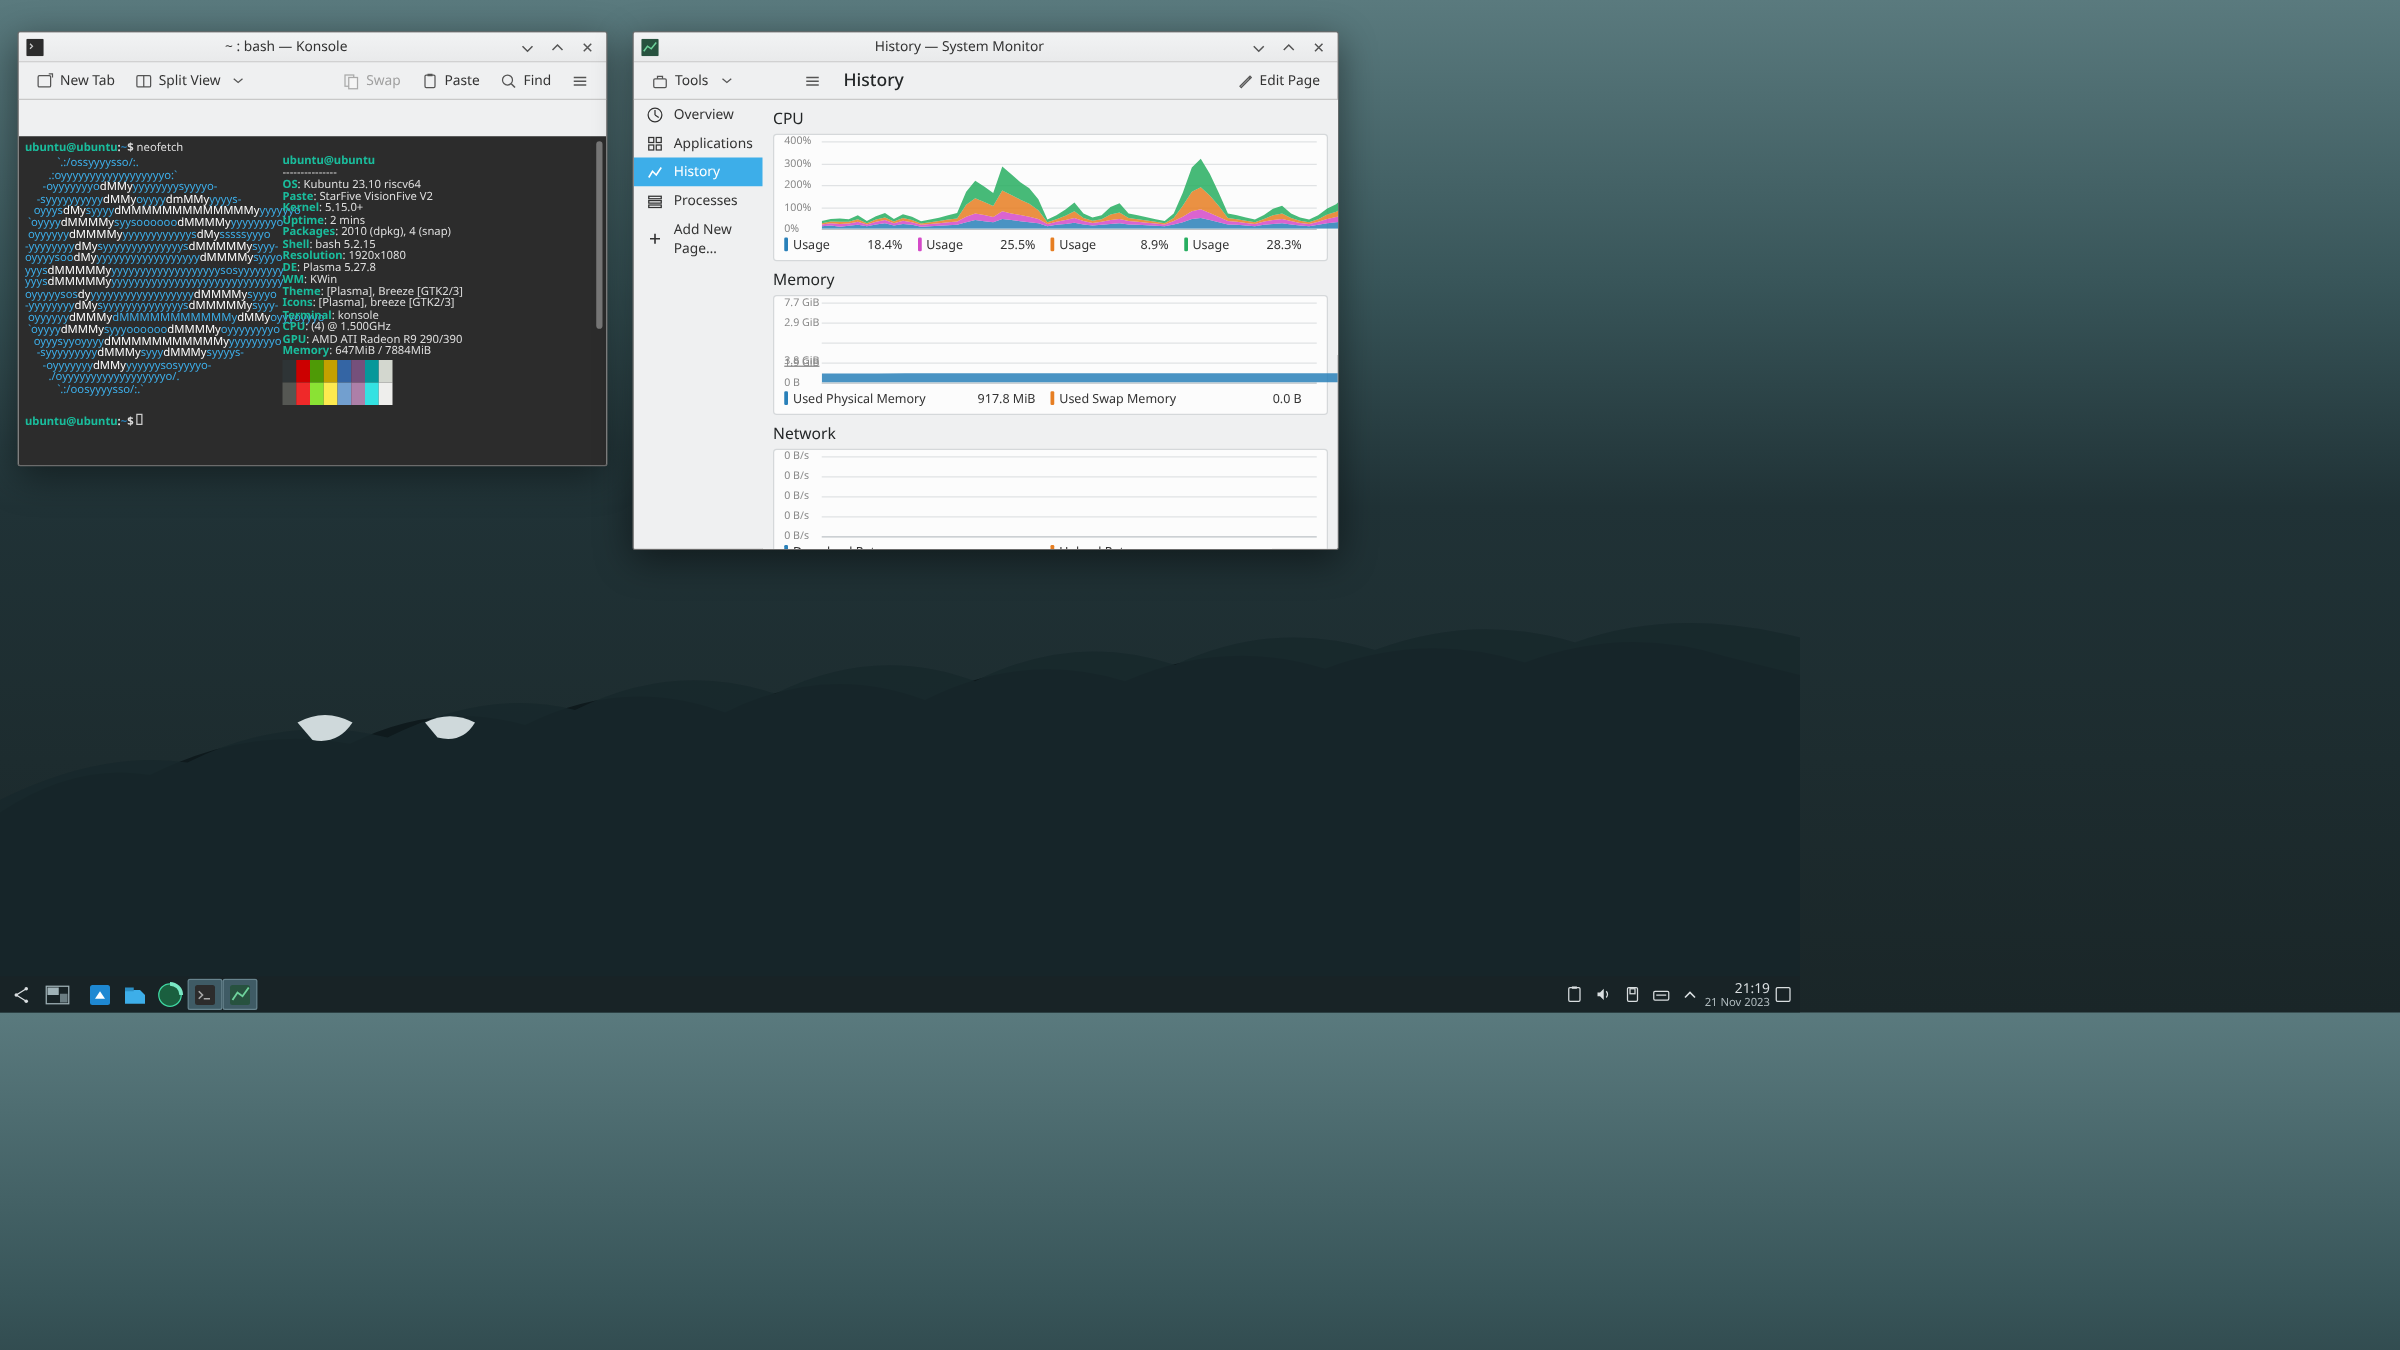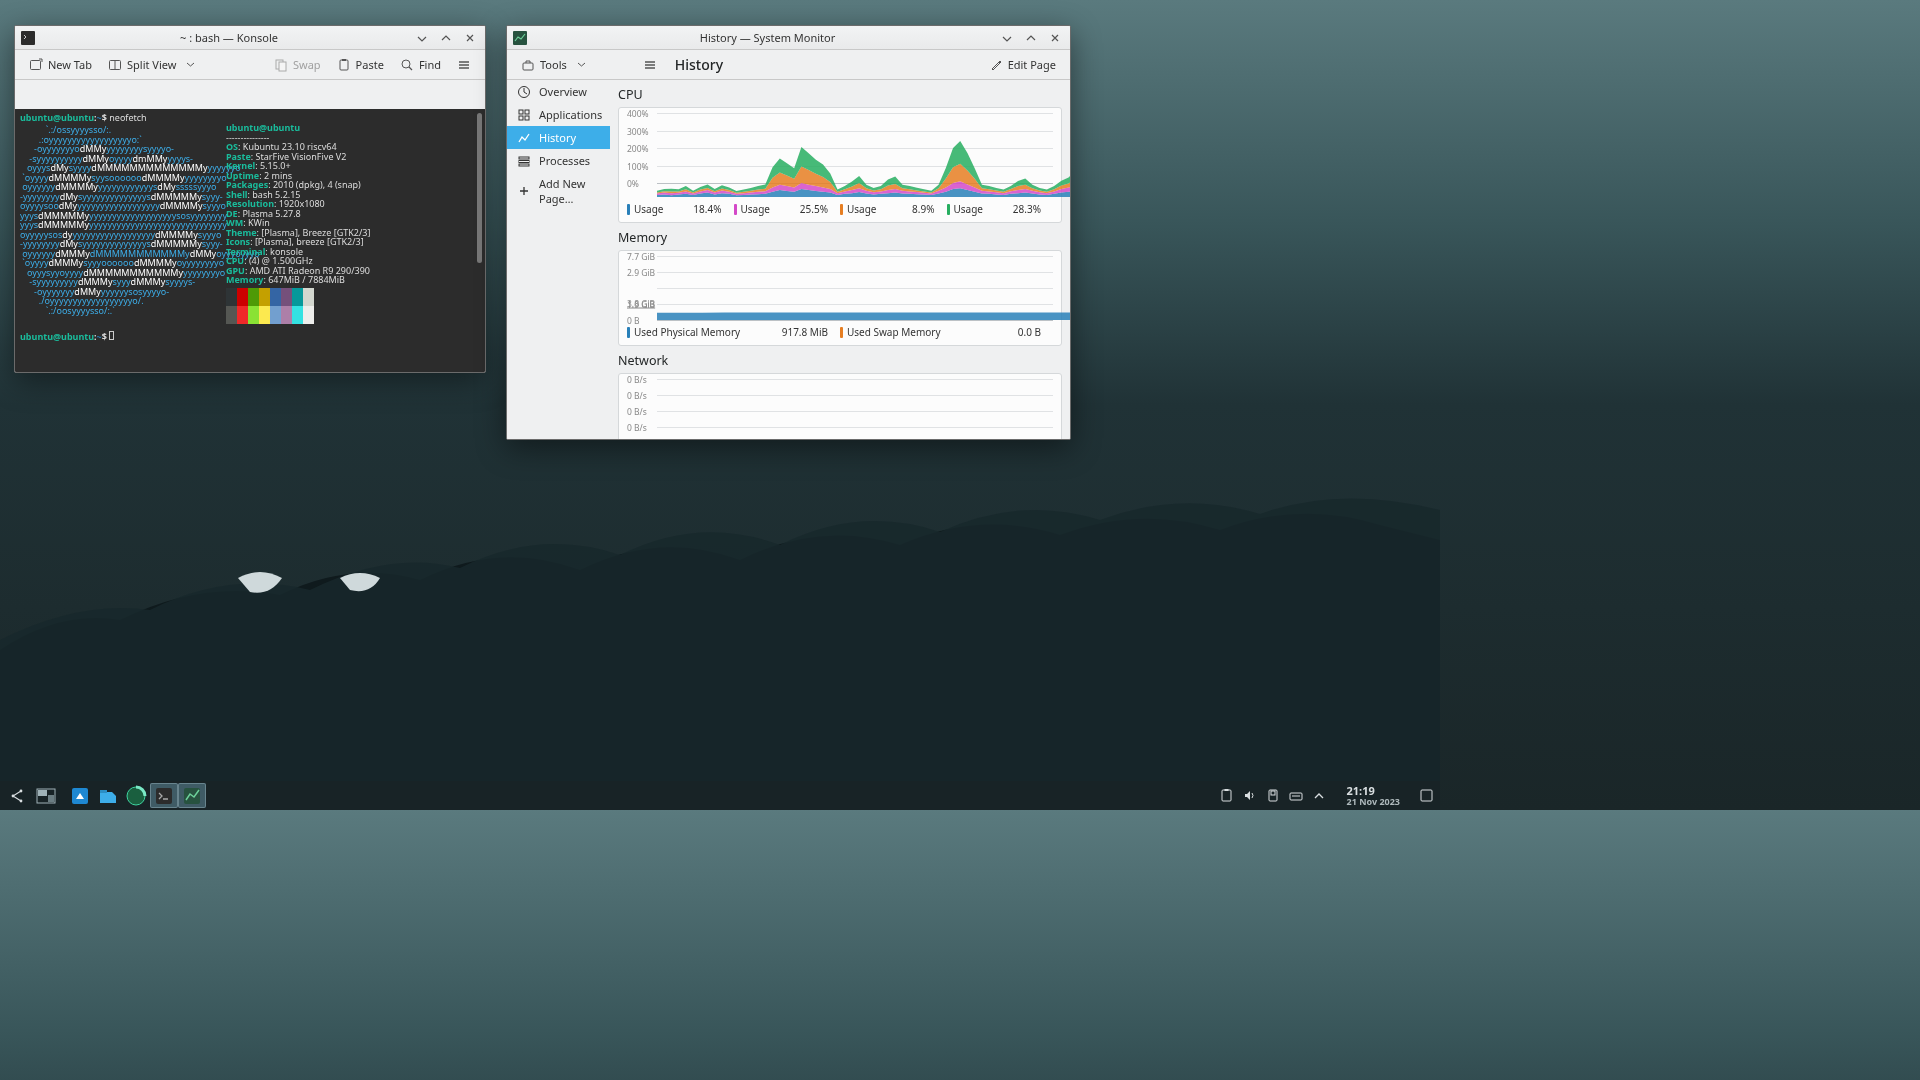--- a/index.html
+++ b/index.html
@@ -32,34 +32,34 @@
 .cursor{display:inline-block;width:5px;height:9px;border:1px solid #ccc;}
 #sysmon{left:506px;top:25px;width:565px;height:415px;}
 #sysmon .body{flex:1;display:flex;overflow:hidden;}
 .sidebar{width:103px;background:#eff0f1;font-size:11px;color:#333;}
 .sb-item{display:flex;align-items:center;gap:8px;padding:4px 10px;cursor:pointer;}
 .sb-item.active{background:#3daee9;color:#fff;}
 .content{flex:1;background:#eff0f1;overflow-y:auto;padding:0 8px 8px 8px;}
 .page-title{font-size:15px;font-weight:500;padding:6px 2px 4px 2px;color:#232627;}
 .section-title{font-size:12.5px;color:#232627;margin:6px 0 4px 0;}
 .card{background:#fcfcfc;border:1px solid #d5d8da;border-radius:3px;padding:5px 8px 6px 8px;}
-.chart{position:relative;height:84px;}
+.chart{position:relative;height:70px;}
 .chart .ylabel{position:absolute;left:0;font-size:8.5px;color:#888;transform:translateY(-50%);}
 .chart .gridline{position:absolute;left:30px;right:0;border-top:1px solid #e0e2e4;}
 .chart .gridline.base{border-top-color:#bcc1c5;}
 .chart .area{position:absolute;left:30px;right:0;bottom:0;}
 .legend{display:flex;align-items:center;margin-top:5px;font-size:10px;color:#333;}
 .legend .lbar{width:3px;height:11px;margin-right:4px;border-radius:1px;}
 .legend .litem{display:flex;align-items:center;flex:1;}
 .legend .lvalue{margin-left:auto;margin-right:12px;color:#333;}
 .panel{position:absolute;left:0;right:0;bottom:0;height:29px;background:rgba(28,34,36,0.55);display:flex;align-items:center;padding:0 4px;color:#d9dee0;font-size:10px;}
 .panel .picon{width:28px;height:25px;display:flex;align-items:center;justify-content:center;cursor:pointer;border-radius:2px;}
 .panel .picon.active{background:rgba(110,160,180,.45);box-shadow:inset 0 0 0 1px rgba(180,210,220,.35);}
 .tray{display:flex;align-items:center;gap:7px;padding:0 4px;}
-.clock{text-align:left;line-height:11px;margin:0 16px;font-weight:bold;}
+.clock{text-align:right;line-height:11px;margin:0 0;}
 svg{display:block;}
 </style>
 </head>
 <body>
 
 <div class="wallpaper">
 <svg class="mtn" viewBox="0 0 1440 360" preserveAspectRatio="none">
  <path d="M0 360 L0 200 Q60 160 120 170 Q200 130 280 145 Q350 110 420 130 Q500 90 580 120 Q660 80 740 110 Q820 70 900 95 Q980 60 1060 85 Q1140 55 1220 80 Q1300 50 1380 75 L1440 90 L1440 360 Z" fill="#0f1a1d"></path>
  <path d="M0 360 L0 190 Q80 150 150 160 Q230 120 310 140 Q390 100 460 118 Q540 78 620 105 Q700 65 780 95 Q860 55 940 82 Q1020 45 1100 70 Q1180 40 1260 64 Q1340 35 1440 60 L1440 360 Z" fill="#18282c" opacity="0.85"></path>
  <path d="M340 128 Q360 118 380 128 Q370 145 350 140 Z" fill="#cfd9db"></path>

